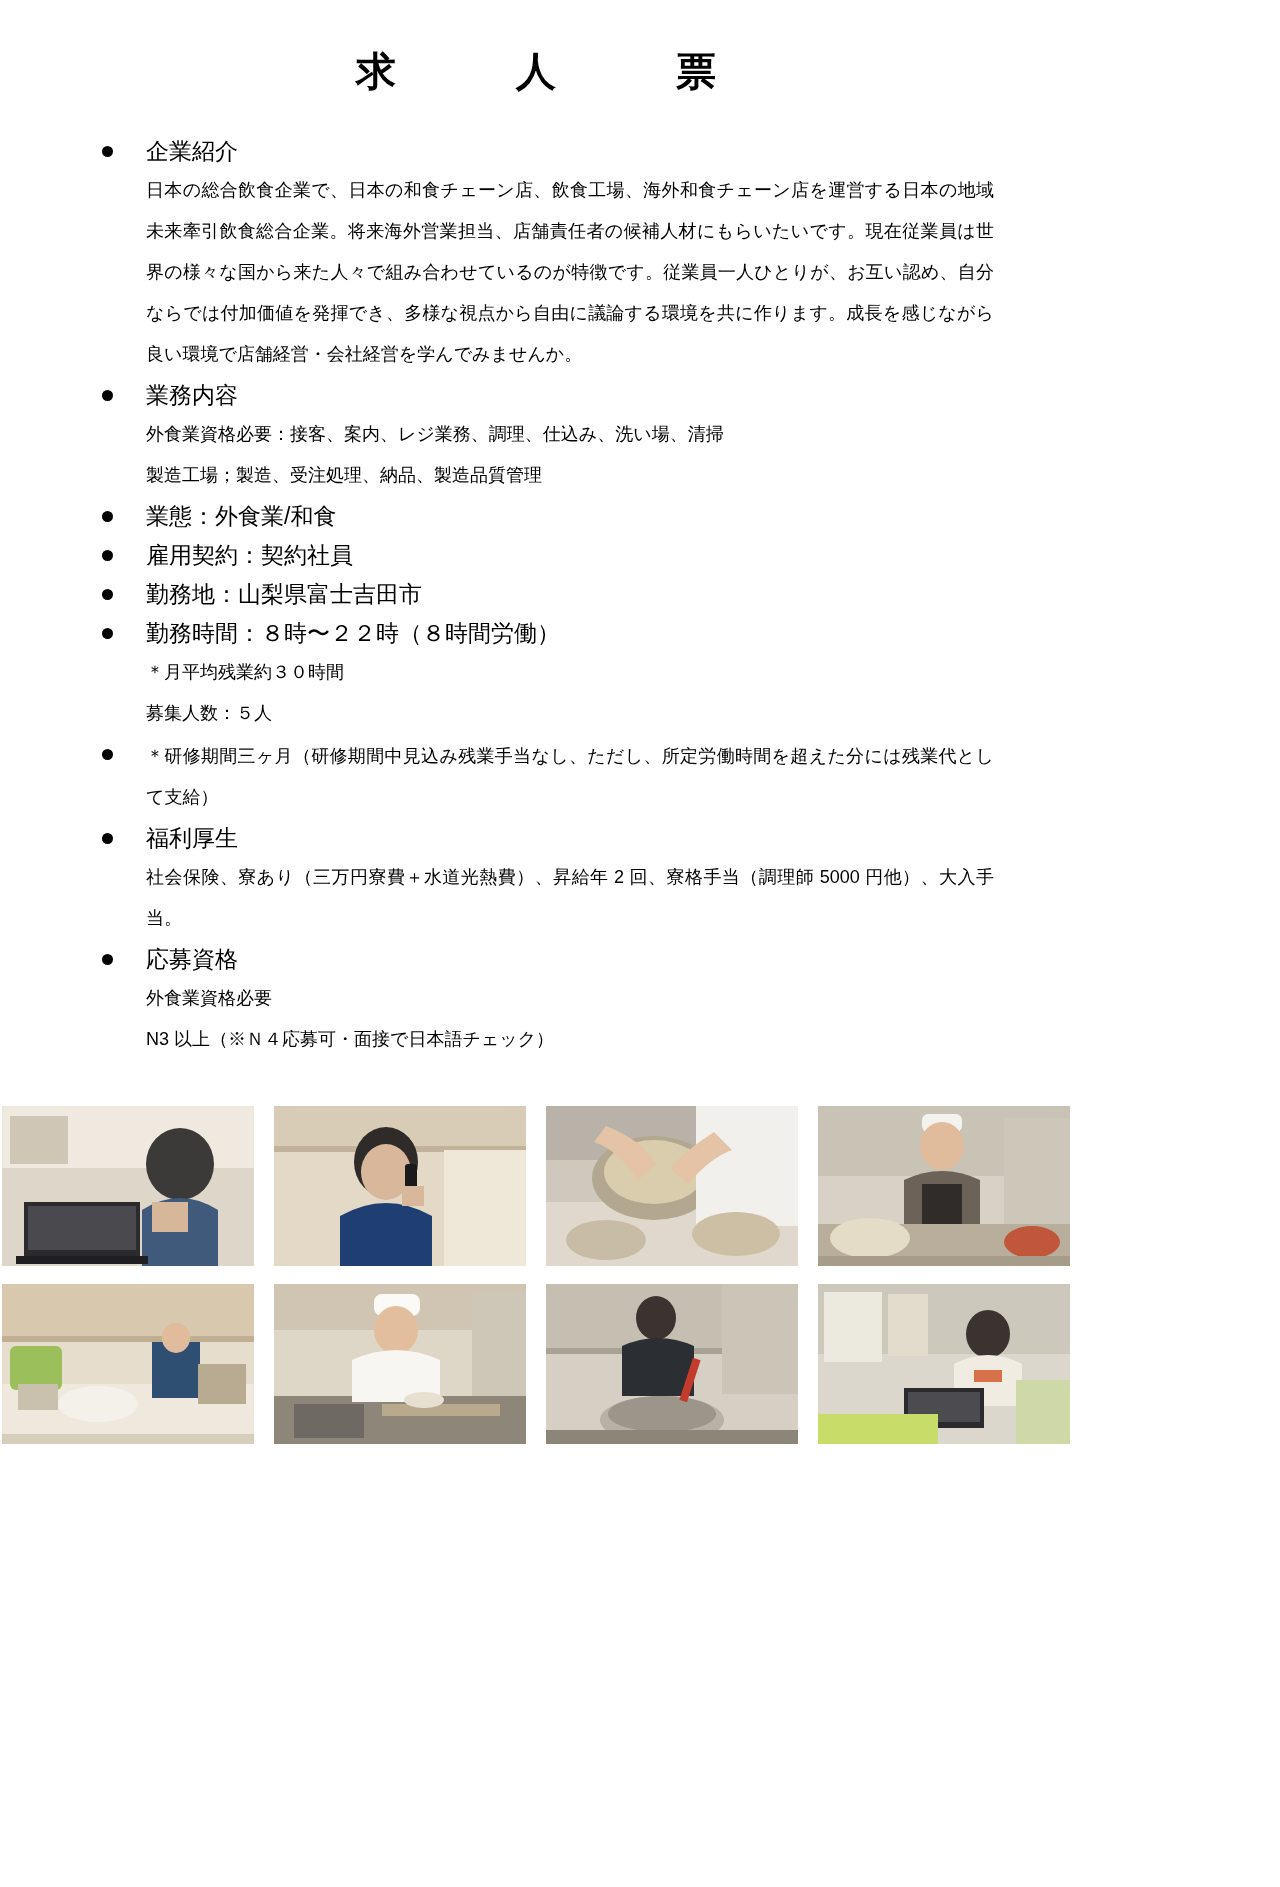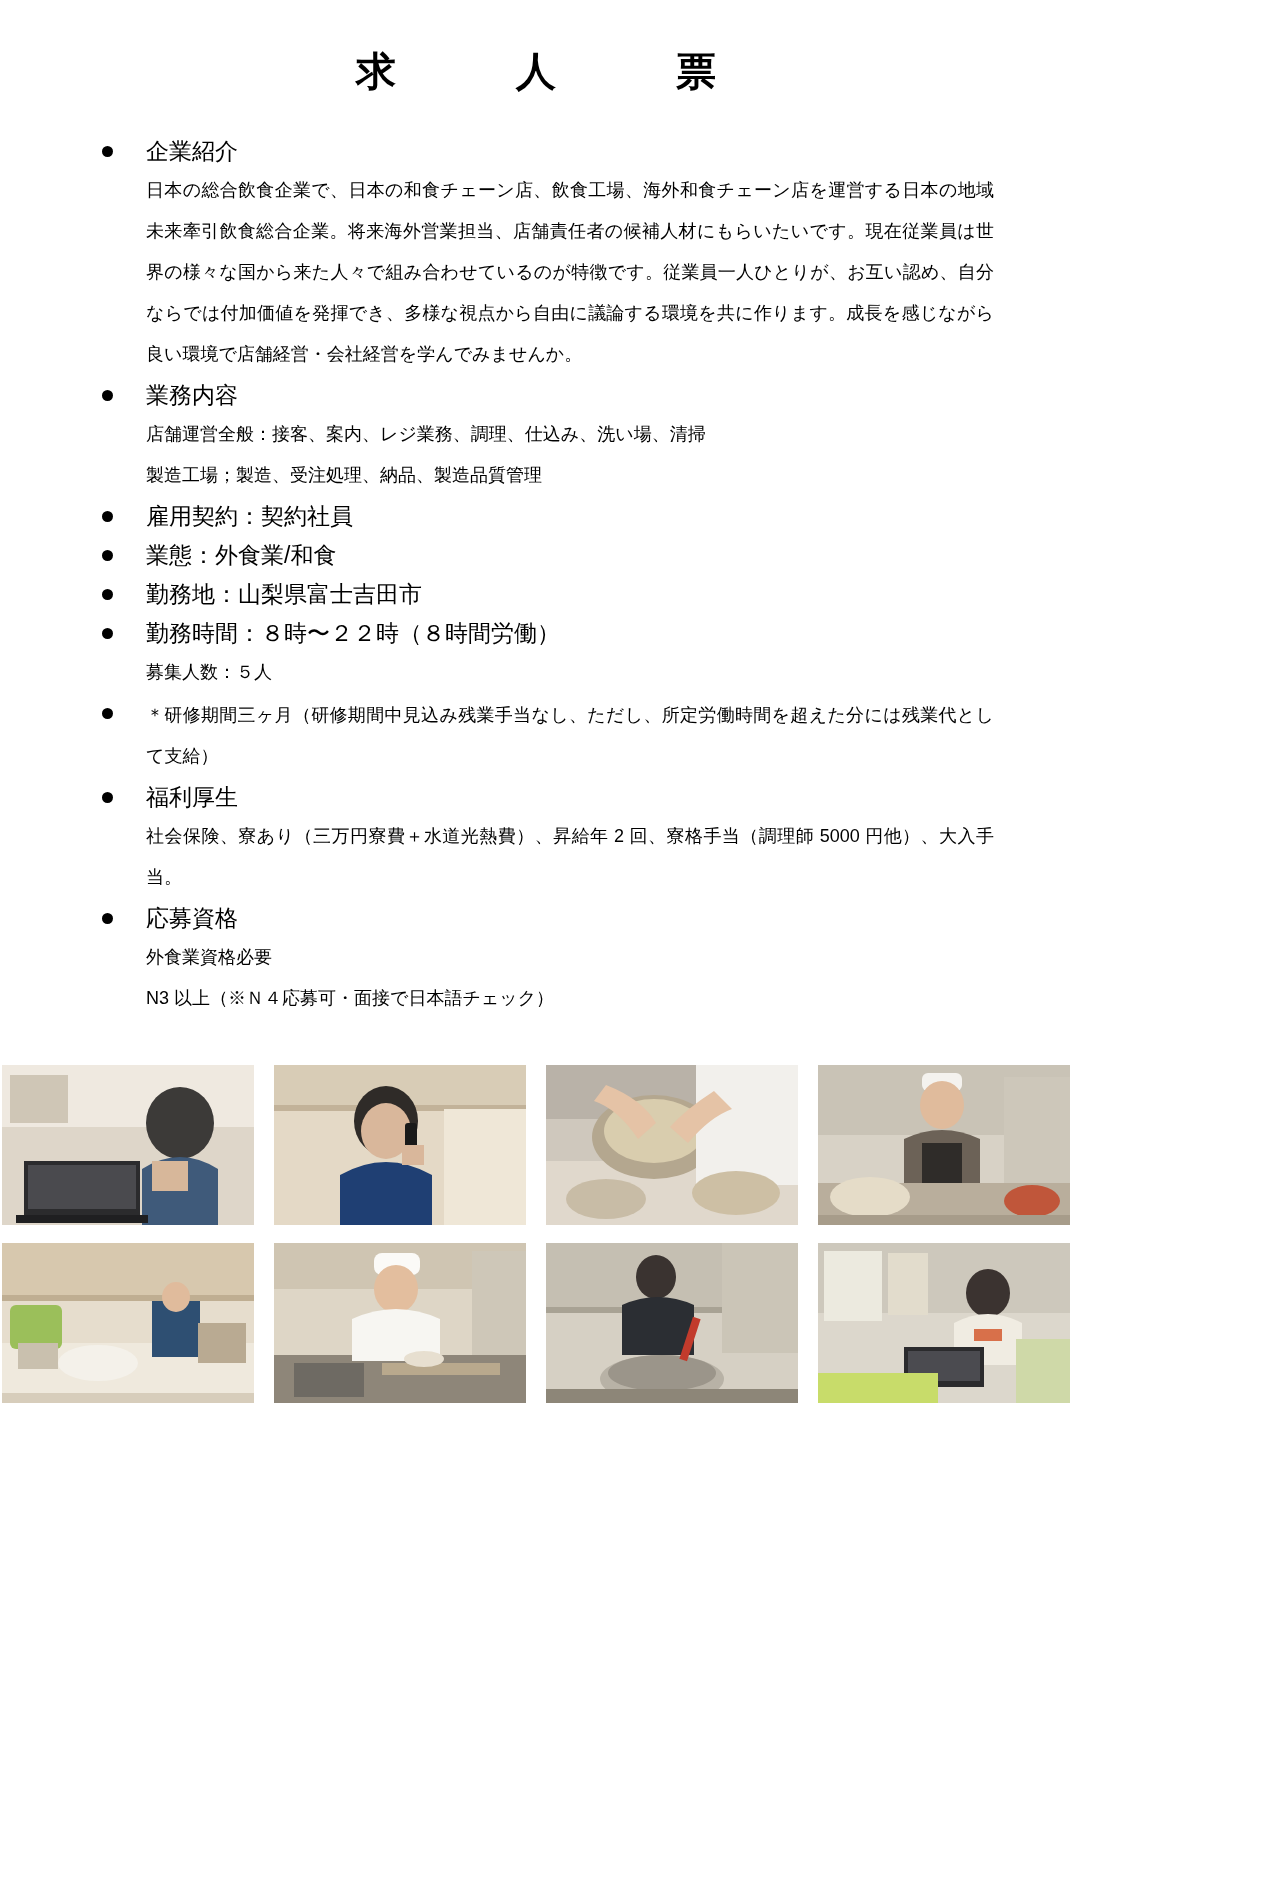--- a/index.html
+++ b/index.html
@@ -106,44 +106,45 @@
       <div class="section-heading">企業紹介</div>
       <div class="section-body body-wide">
         <p>日本の総合飲食企業で、日本の和食チェーン店、飲食工場、海外和食チェーン店を運営する日本の地域未来牽引飲食総合企業。将来海外営業担当、店舗責任者の候補人材にもらいたいです。現在従業員は世界の様々な国から来た人々で組み合わせているのが特徴です。従業員一人ひとりが、お互い認め、自分ならでは付加価値を発揮でき、多様な視点から自由に議論する環境を共に作ります。成長を感じながら良い環境で店舗経営・会社経営を学んでみませんか。</p>
       </div>
     </div>
 
     <div class="section">
       <span class="bullet"></span>
       <div class="section-heading">業務内容</div>
       <div class="section-body">
-        <p>店舗運営全般：接客、案内、レジ業務、調理、仕込み、洗い場、清掃</p>
+        <p>外食業資格必要：接客、案内、レジ業務、調理、仕込み、洗い場、清掃</p>
         <p>製造工場；製造、受注処理、納品、製造品質管理</p>
       </div>
     </div>
 
     <div class="section">
       <span class="bullet"></span>
+      <div class="section-heading">業態：外食業/和食</div>
+    </div>
+
+    <div class="section">
+      <span class="bullet"></span>
       <div class="section-heading">雇用契約：契約社員</div>
-    </div>
-
-    <div class="section">
-      <span class="bullet"></span>
-      <div class="section-heading">業態：外食業/和食</div>
     </div>
 
     <div class="section">
       <span class="bullet"></span>
       <div class="section-heading">勤務地：山梨県富士吉田市</div>
     </div>
 
     <div class="section">
       <span class="bullet"></span>
       <div class="section-heading">勤務時間：８時〜２２時（８時間労働）</div>
       <div class="section-body">
+        <p>＊月平均残業約３０時間</p>
         <p>募集人数：５人</p>
       </div>
     </div>
 
     <div class="section">
       <span class="bullet"></span>
       <div class="section-body body-wide">
         <p>＊研修期間三ヶ月（研修期間中見込み残業手当なし、ただし、所定労働時間を超えた分には残業代として支給）</p>
       </div>
     </div>

